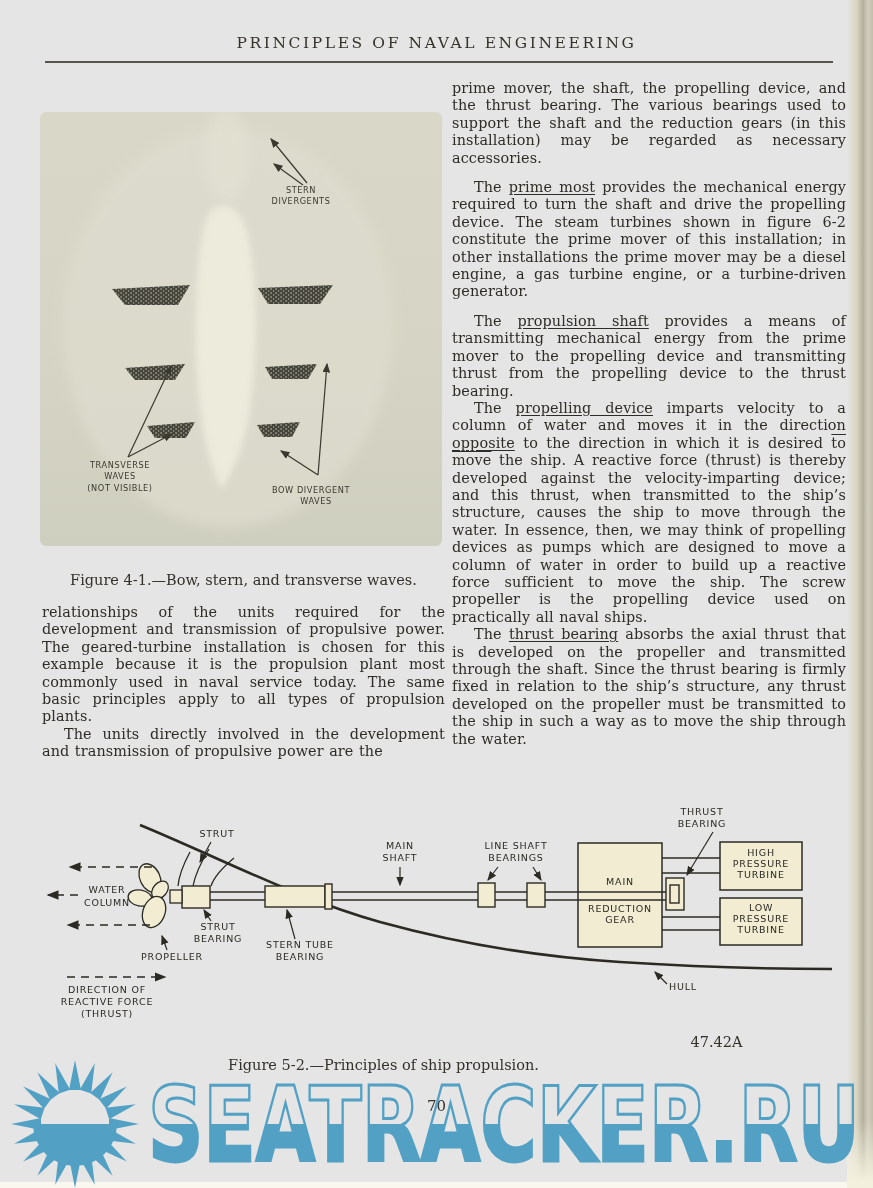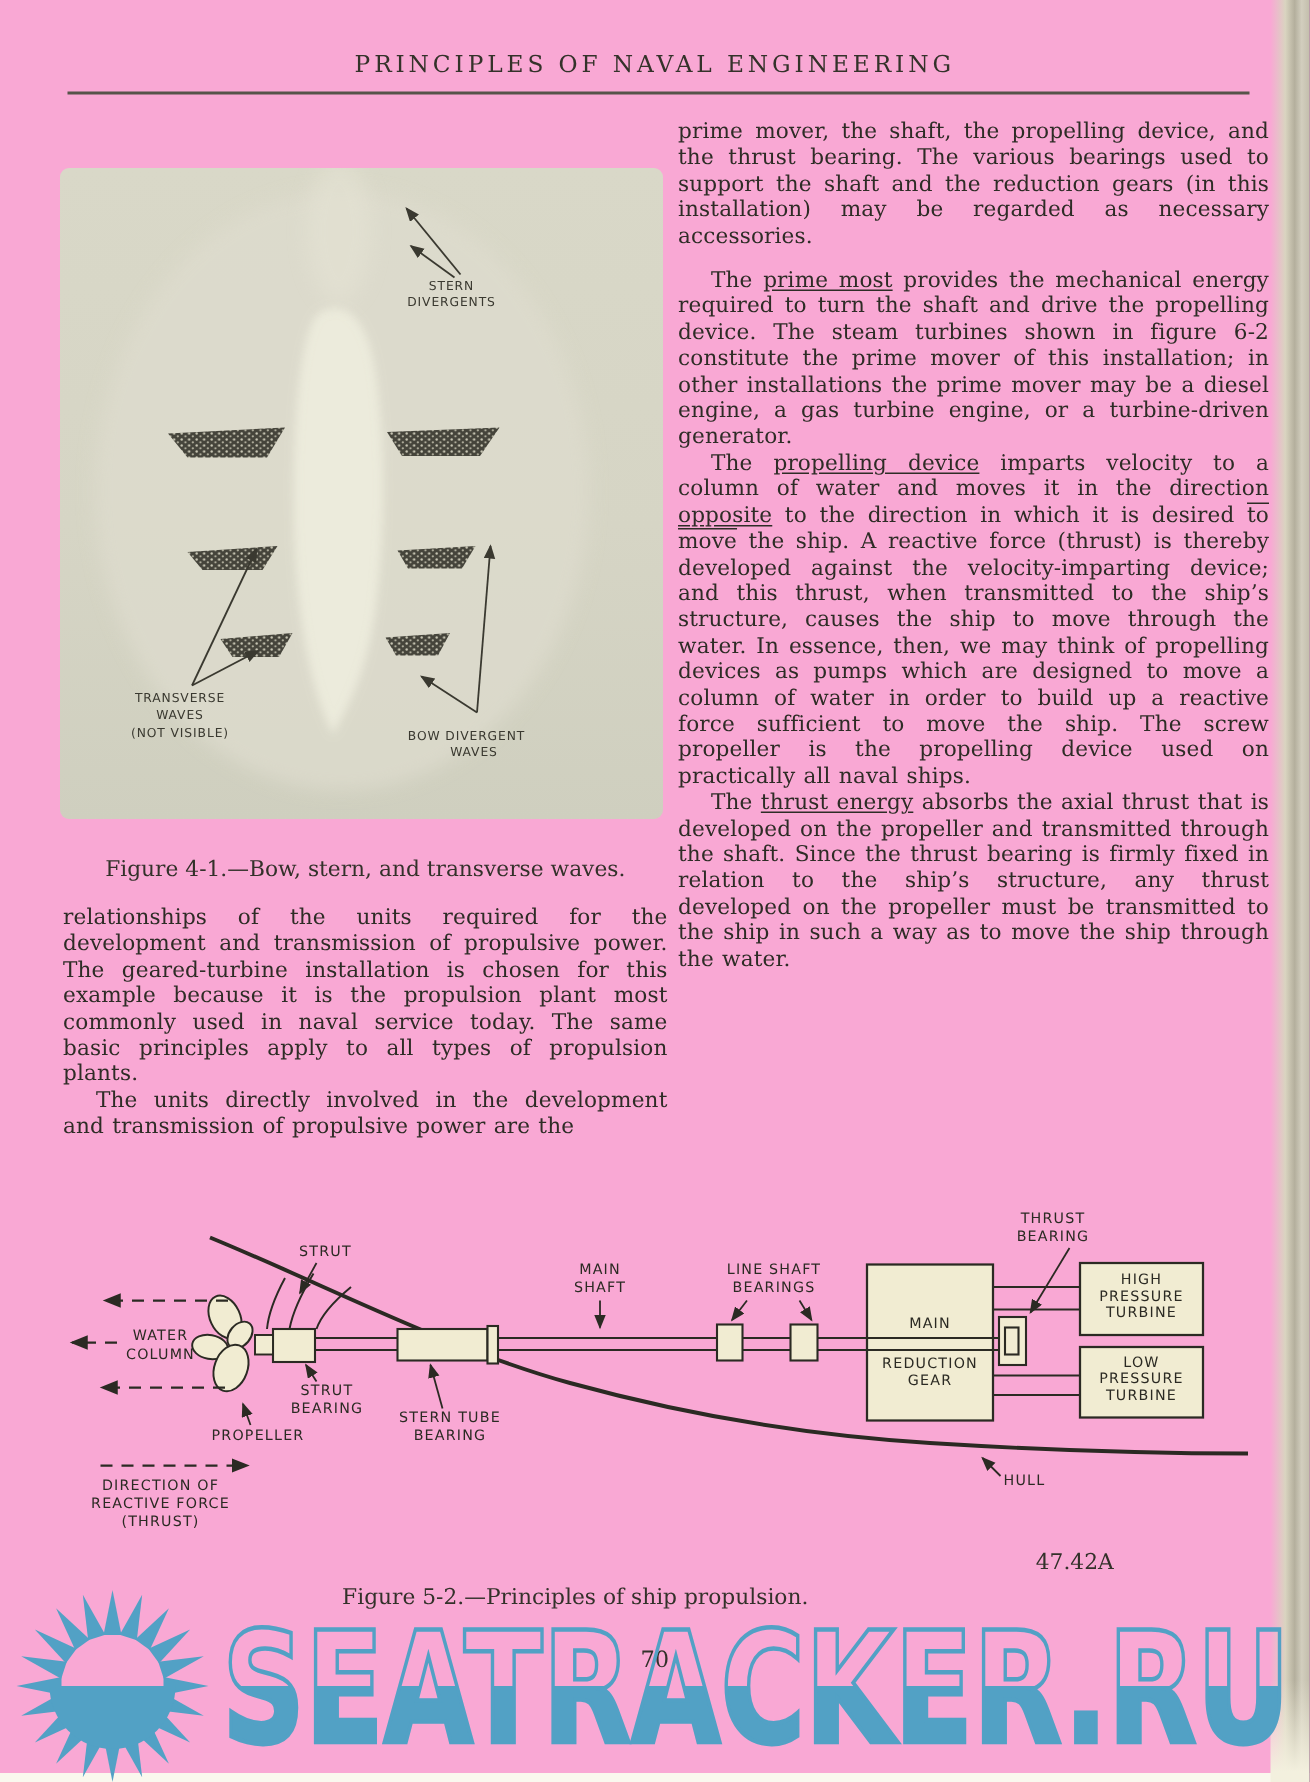--- a/index.html
+++ b/index.html
@@ -1,16 +1,16 @@
 <!DOCTYPE html>
 <html><head>
 <meta charset="utf-8">
 <style>
   html,body{margin:0;padding:0;background:#888;}
-  .page{position:relative;width:873px;height:1188px;background:#f9a8d4;overflow:hidden;
+  .page{position:relative;width:873px;height:1188px;background:#e5e5e5;overflow:hidden;
         font-family:"DejaVu Serif", serif;color:#2e2c26;}
   .hdr{position:absolute;left:0;top:34px;width:873px;text-align:center;
        font-size:15.5px;letter-spacing:2.6px;color:#34322a;}
   .hdr-rule{position:absolute;left:45px;top:61px;width:788px;height:1.5px;background:#57544a;}
 
   .col{position:absolute;text-align:justify;font-size:14.4px;line-height:17.4px;
        letter-spacing:0.1px;word-spacing:0.8px;}
   .col p{margin:0;}
   .col p.ind{text-indent:22px;}
   .col p.gap{margin-top:12px;}
@@ -112,22 +112,23 @@
   <div class="fig-cap" id="fig1-cap">Figure 4-1.—Bow, stern, and transverse waves.</div>
 
   <div class="col left-col">
     <p>relationships of the units required for the development and transmission of propulsive power. The geared-turbine installation is chosen for this example because it is the propulsion plant most commonly used in naval service today. The same basic principles apply to all types of propulsion plants.</p>
     <p class="ind">The units directly involved in the development and transmission of propulsive power are the</p>
   </div>
 
   <div class="col right-col">
     <p><span>prime mover, the shaft, the propelling device, and the thrust bearing. The various bearings used to support the shaft and the reduction gears (in this installation) may be regarded as necessary accessories.</span></p>
     <p class="ind gap"><span>The </span><span class="seg-u">prime most</span><span> provides the mechanical energy required to turn the shaft and drive the propelling device. The steam turbines shown in figure 6-2 constitute the prime mover of this installation; in other installations the prime mover may be a diesel engine, a gas turbine engine, or a turbine-driven generator.</span></p>
+    <p class="ind gap"><span>The </span><span class="seg-u">propulsion shaft</span><span> provides a means of transmitting mechanical energy from the prime mover to the propelling device and transmitting thrust from the propelling device to the thrust bearing.</span></p>
     <p class="ind"><span>The </span><span class="seg-u">propelling device</span><span> imparts velocity to a column of water and moves it in the direction </span><span class="seg-u">opposite</span><span> to the direction in which it is desired </span><span class="seg-o">to move</span><span> the ship. A reactive force (thrust) is thereby developed against the velocity-imparting device; and this thrust, when transmitted to the ship’s structure, causes the ship to move through the water. In essence, then, we may think of propelling devices as pumps which are designed to move a column of water in order to build up a reactive force sufficient to move the ship. The screw propeller is the propelling device used on practically all naval ships.</span></p>
-    <p class="ind"><span>The </span><span class="seg-u">thrust energy</span><span> absorbs the axial thrust that is developed on the propeller and transmitted through the shaft. Since the thrust bearing is firmly fixed in relation to the ship’s structure, any thrust developed on the propeller must be transmitted to the ship in such a way as to move the ship through the water.</span></p>
+    <p class="ind"><span>The </span><span class="seg-u">thrust bearing</span><span> absorbs the axial thrust that is developed on the propeller and transmitted through the shaft. Since the thrust bearing is firmly fixed in relation to the ship’s structure, any thrust developed on the propeller must be transmitted to the ship in such a way as to move the ship through the water.</span></p>
   </div>
 
   <svg id="fig2" width="873" height="248" viewBox="0 0 873 248">
     <defs>
       <marker id="ah2" markerWidth="9" markerHeight="8" refX="7" refY="3.2" orient="auto">
         <path d="M0,0 L8,3.2 L0,6.4 Z" fill="#2b2a23"></path>
       </marker>
     </defs>
 
     <path fill="none" stroke="#2b2a23" stroke-width="2.6" d="M140,35 C220,68 300,110 380,132 C460,154 540,167 620,172 C700,177 780,179 832,179"></path>

